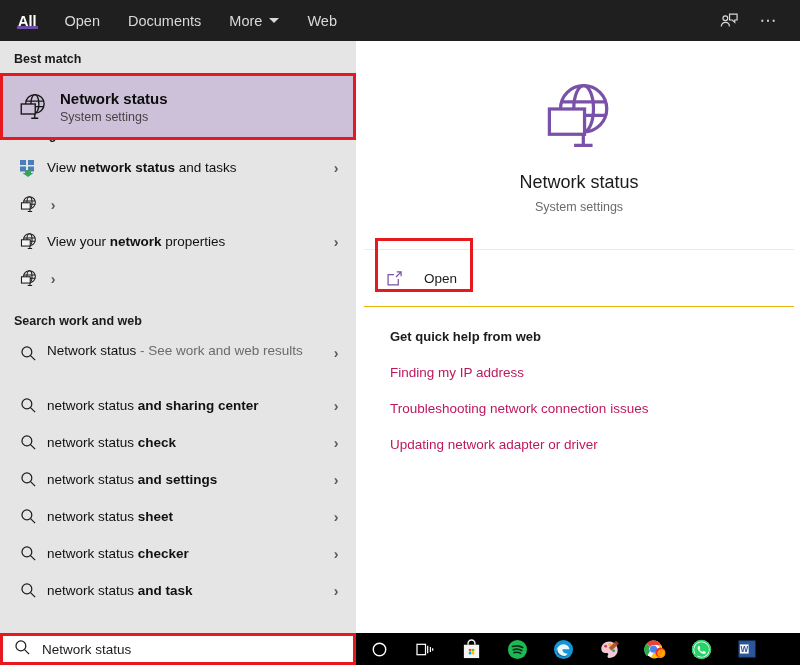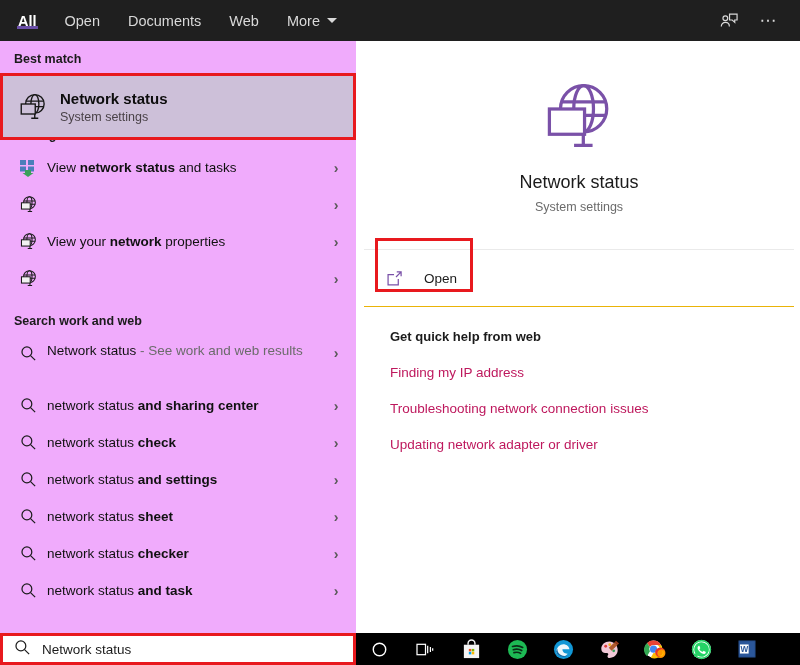--- a/index.html
+++ b/index.html
@@ -43,34 +43,33 @@
   .tabbar-right {
     margin-left: auto; display: flex; align-items: center; gap: 6px;
     padding-right: 14px;
   }
   .tb-icon { width: 34px; height: 34px; display: flex; align-items: center; justify-content: center; }
   .ellipsis { color: #d9d9d9; font-size: 17px; letter-spacing: 2px; line-height: 10px; }
 
   
   .leftpanel {
     position: absolute; left: 0; top: 41px; width: 356px; height: 592px;
-    background: #f0abfc;
+    background: #e5e5e5;
     overflow: hidden;
   }
   .section-head {
     font-size: 12.5px; font-weight: bold; color: #1b1b1b;
     padding: 11px 0 7px 14px;
   }
   .row {
     display: flex; align-items: center;
     height: 37px;
     padding-left: 13px; padding-right: 10px;
     cursor: default;
     position: relative;
-    justify-content: space-between;
   }
   .row .ico {
     width: 30px; min-width: 30px; height: 24px;
     display: flex; align-items: center; justify-content: center;
   }
   .row .txt {
     flex: 1; font-size: 13.5px; color: #111; margin-left: 4px;
     white-space: nowrap; overflow: hidden;
   }
   .row .txt b { font-weight: bold; }
@@ -153,25 +152,25 @@
       <span>All</span>
       <span class="tab-underline"></span>
     </div>
     <div class="tab">
       <span>Open</span>
     </div>
     <div class="tab">
       <span>Documents</span>
     </div>
     <div class="tab">
-      <span>Web</span>
-    </div>
-    <div class="tab">
       <span>More</span>
       <span class="caret"></span>
+    </div>
+    <div class="tab">
+      <span>Web</span>
     </div>
 
     <div class="tabbar-right">
       <div class="tb-icon">
         <svg width="22" height="22" viewBox="0 0 24 24" fill="none" stroke="#d9d9d9" stroke-width="1.3">
           <circle cx="8" cy="9" r="2.6"></circle>
           <path d="M3.6 18c0-2.7 2-4.4 4.4-4.4s4.4 1.7 4.4 4.4"></path>
           <path d="M12.6 4.5h8.2v6.4h-2.6l.1 2.6-2.8-2.6h-2.9z"></path>
         </svg>
       </div>

